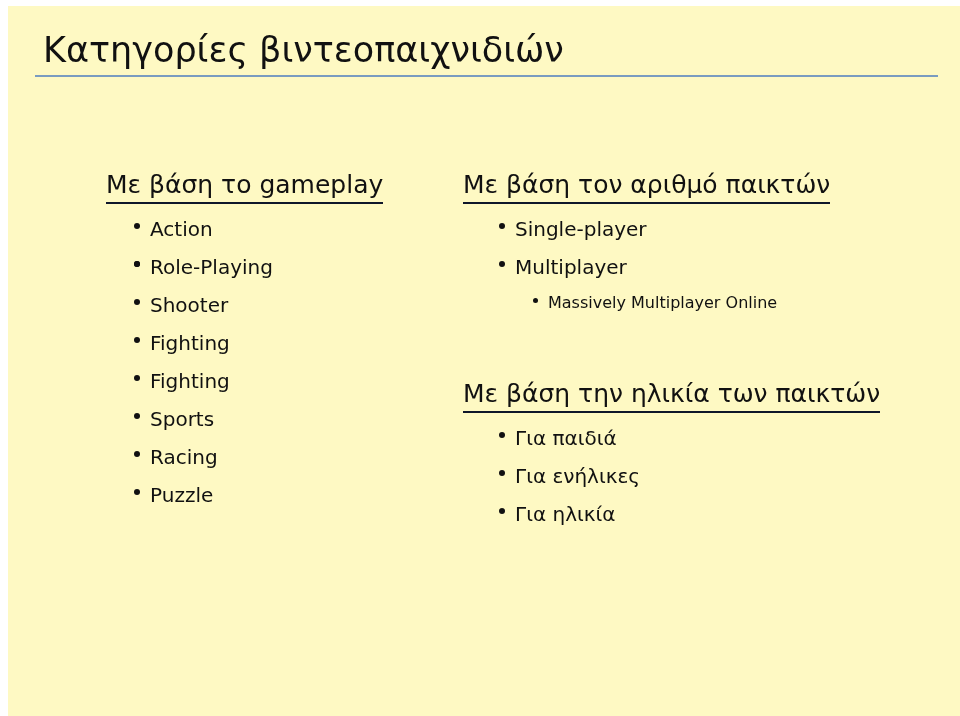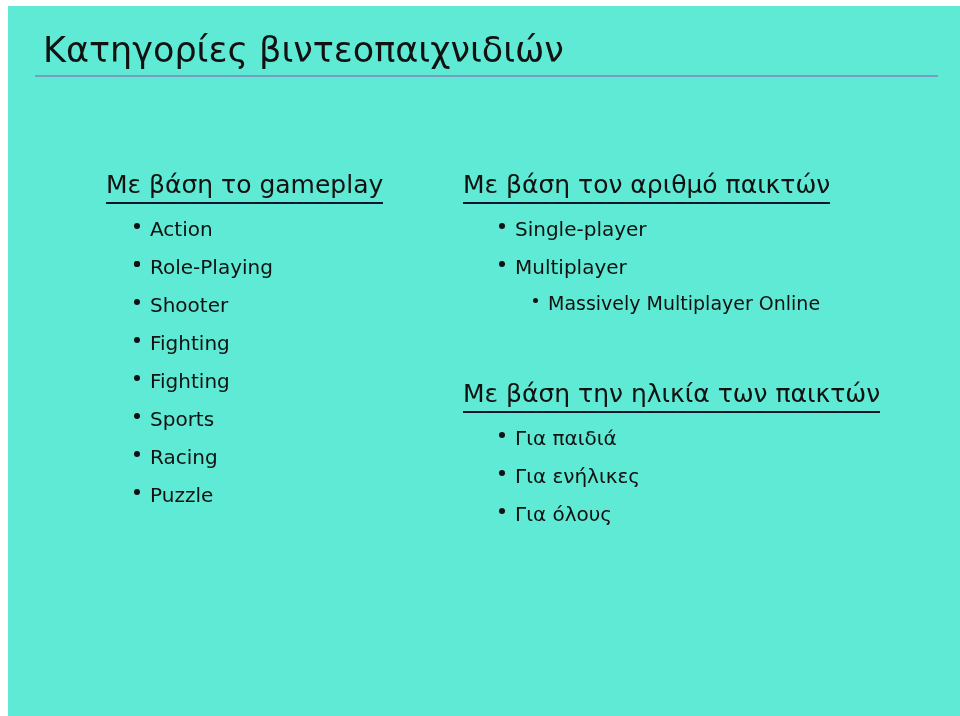--- a/index.html
+++ b/index.html
@@ -13,21 +13,21 @@
     overflow: hidden;
     font-family: "DejaVu Sans", sans-serif;
   }
 
   .slide {
     position: absolute;
     left: 8px;
     top: 6px;
     width: 952px;
     height: 710px;
-    background: #5eead4;
+    background: #fef9c3;
     overflow: hidden;
   }
 
   
   .title-block {
     position: absolute;
     left: 27px;
     top: 22px;
     width: 905px;
   }
@@ -104,21 +104,21 @@
   }
 
   
   ul.sub-bullets {
     list-style: none;
     margin: 0;
     padding: 0;
   }
   ul.sub-bullets > li {
     position: relative;
-    font-size: 19px;
+    font-size: 16px;
     line-height: 34px;
     color: #111111;
     padding-left: 85px;
     white-space: nowrap;
   }
   ul.sub-bullets > li > .dot {
     position: absolute;
     left: 70px;
     top: 12px;
     width: 5px;
@@ -210,20 +210,20 @@
         <li>
           <span class="dot"></span>
           <span>Για παιδιά</span>
         </li>
         <li>
           <span class="dot"></span>
           <span>Για ενήλικες</span>
         </li>
         <li>
           <span class="dot"></span>
-          <span>Για όλους</span>
+          <span>Για ηλικία</span>
         </li>
       </ul>
     </div>
 
   </div>
 
 </div>
 
 </body></html>

